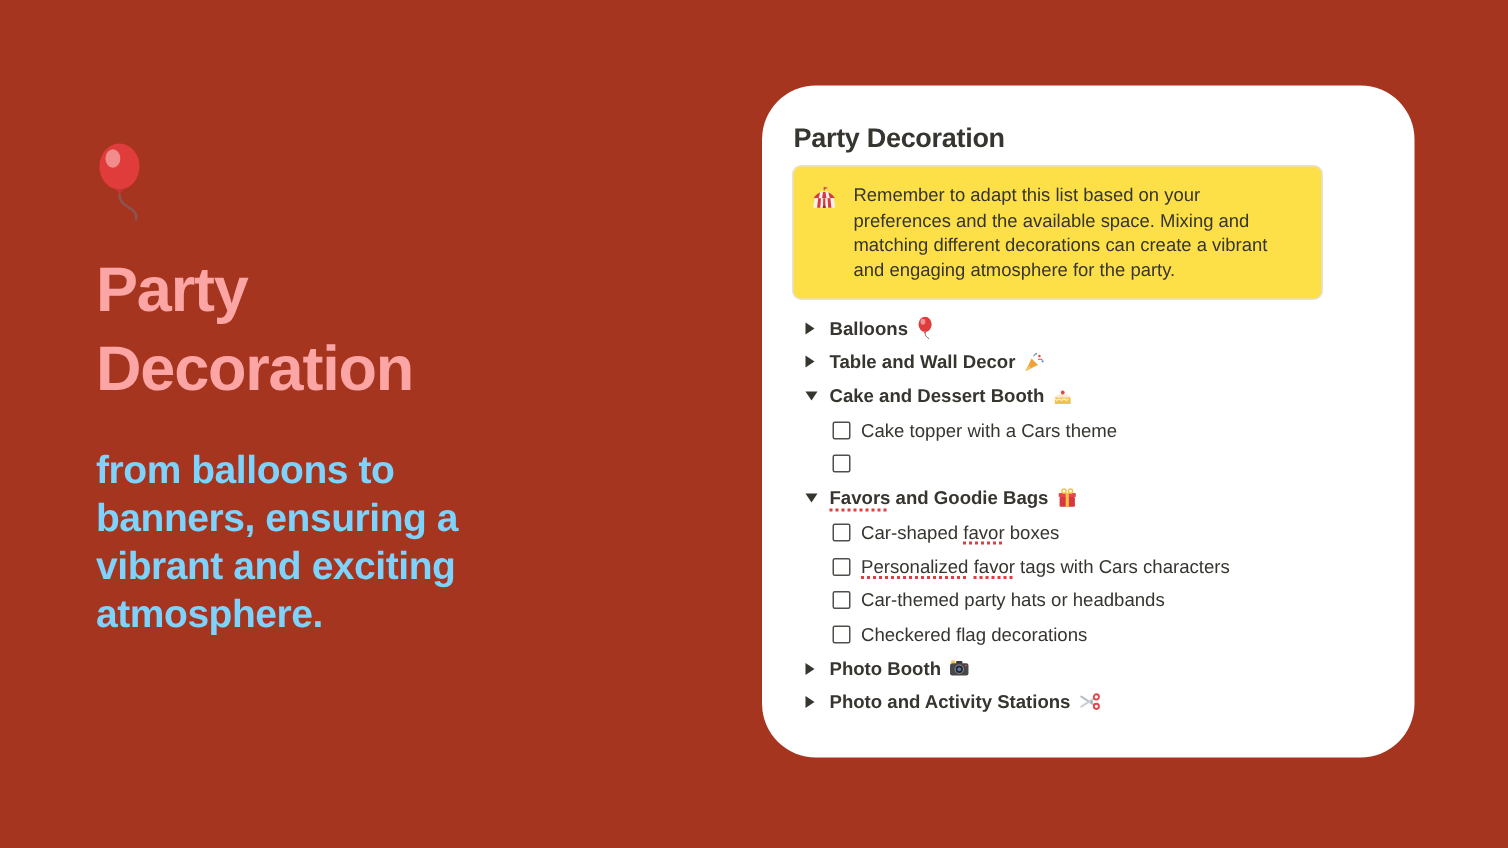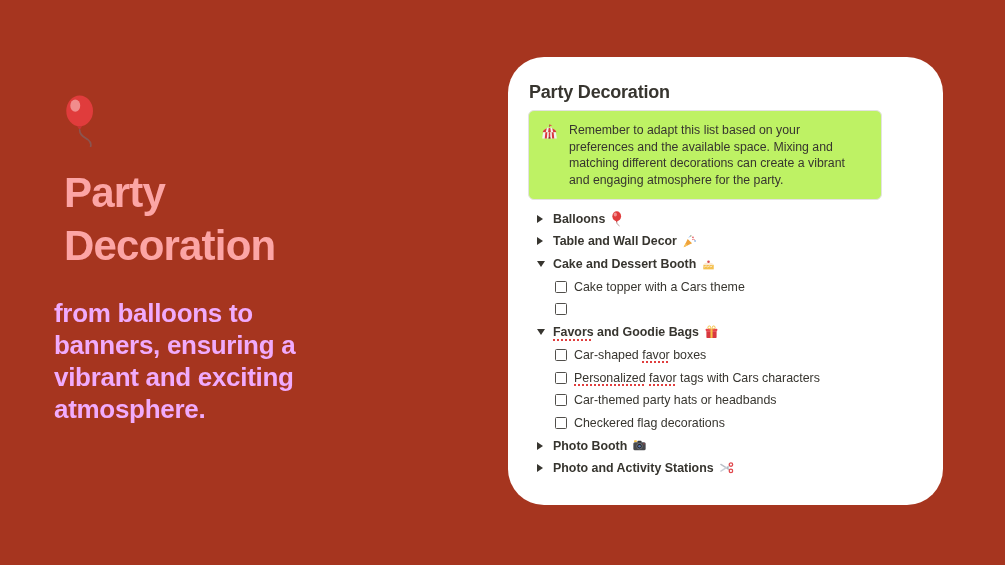--- a/index.html
+++ b/index.html
@@ -14,41 +14,41 @@
 
   
   .hero { position:absolute; left:0; top:0; width:480px; height:565px; }
   .balloon-hero { position:absolute; left:64px; top:95px; width:36px; height:52px; }
   .hero-title {
     position:absolute; left:64px; top:166px; width:330px;
     font-size:42px; line-height:53px; font-weight:700;
     letter-spacing:-0.8px; color:#fca5a5; white-space:pre-line;
   }
   .hero-subtitle {
-    position:absolute; left:54px; top:297px; width:320px;
+    position:absolute; left:64px; top:297px; width:320px;
     font-size:26px; line-height:32px; font-weight:700;
-    letter-spacing:-0.3px; color:#f0abfc; white-space:pre-line;
+    letter-spacing:-0.3px; color:#7dd3fc; white-space:pre-line;
   }
 
   
   .card {
     position:absolute; left:508px; top:57px; width:435px; height:448px;
     background:#FFFFFF; border-radius:36px;
     padding:24px 25px 0 20px;
   }
   .card-title {
     font-size:18px; line-height:22px; font-weight:700;
     letter-spacing:-0.2px; color:#37352F; margin-left:1px;
   }
   .callout {
     margin-top:7px; width:354px;
     display:flex; gap:11px;
     border:1px solid #E3E2E0; border-radius:6px;
     padding:11px 13px 11px 12px;
-    background:#bef264;
+    background:#fde047;
   }
   .callout-icon { flex:none; width:17px; height:17px; margin-top:2px; }
   .callout-text { font-size:12.3px; line-height:16.6px; color:#37352F; }
 
   .list { margin-top:7px; }
   .row { display:flex; align-items:center; height:22.7px; font-size:12.4px; color:#37352F; }
   .row.toggle { font-weight:700; cursor:pointer; }
   .marker { flex:none; width:16px; margin-left:9px; display:flex; align-items:center; }
   .tri { width:0; height:0; }
   .tri.right { border-left:6.5px solid #37352F; border-top:4px solid transparent; border-bottom:4px solid transparent; }

